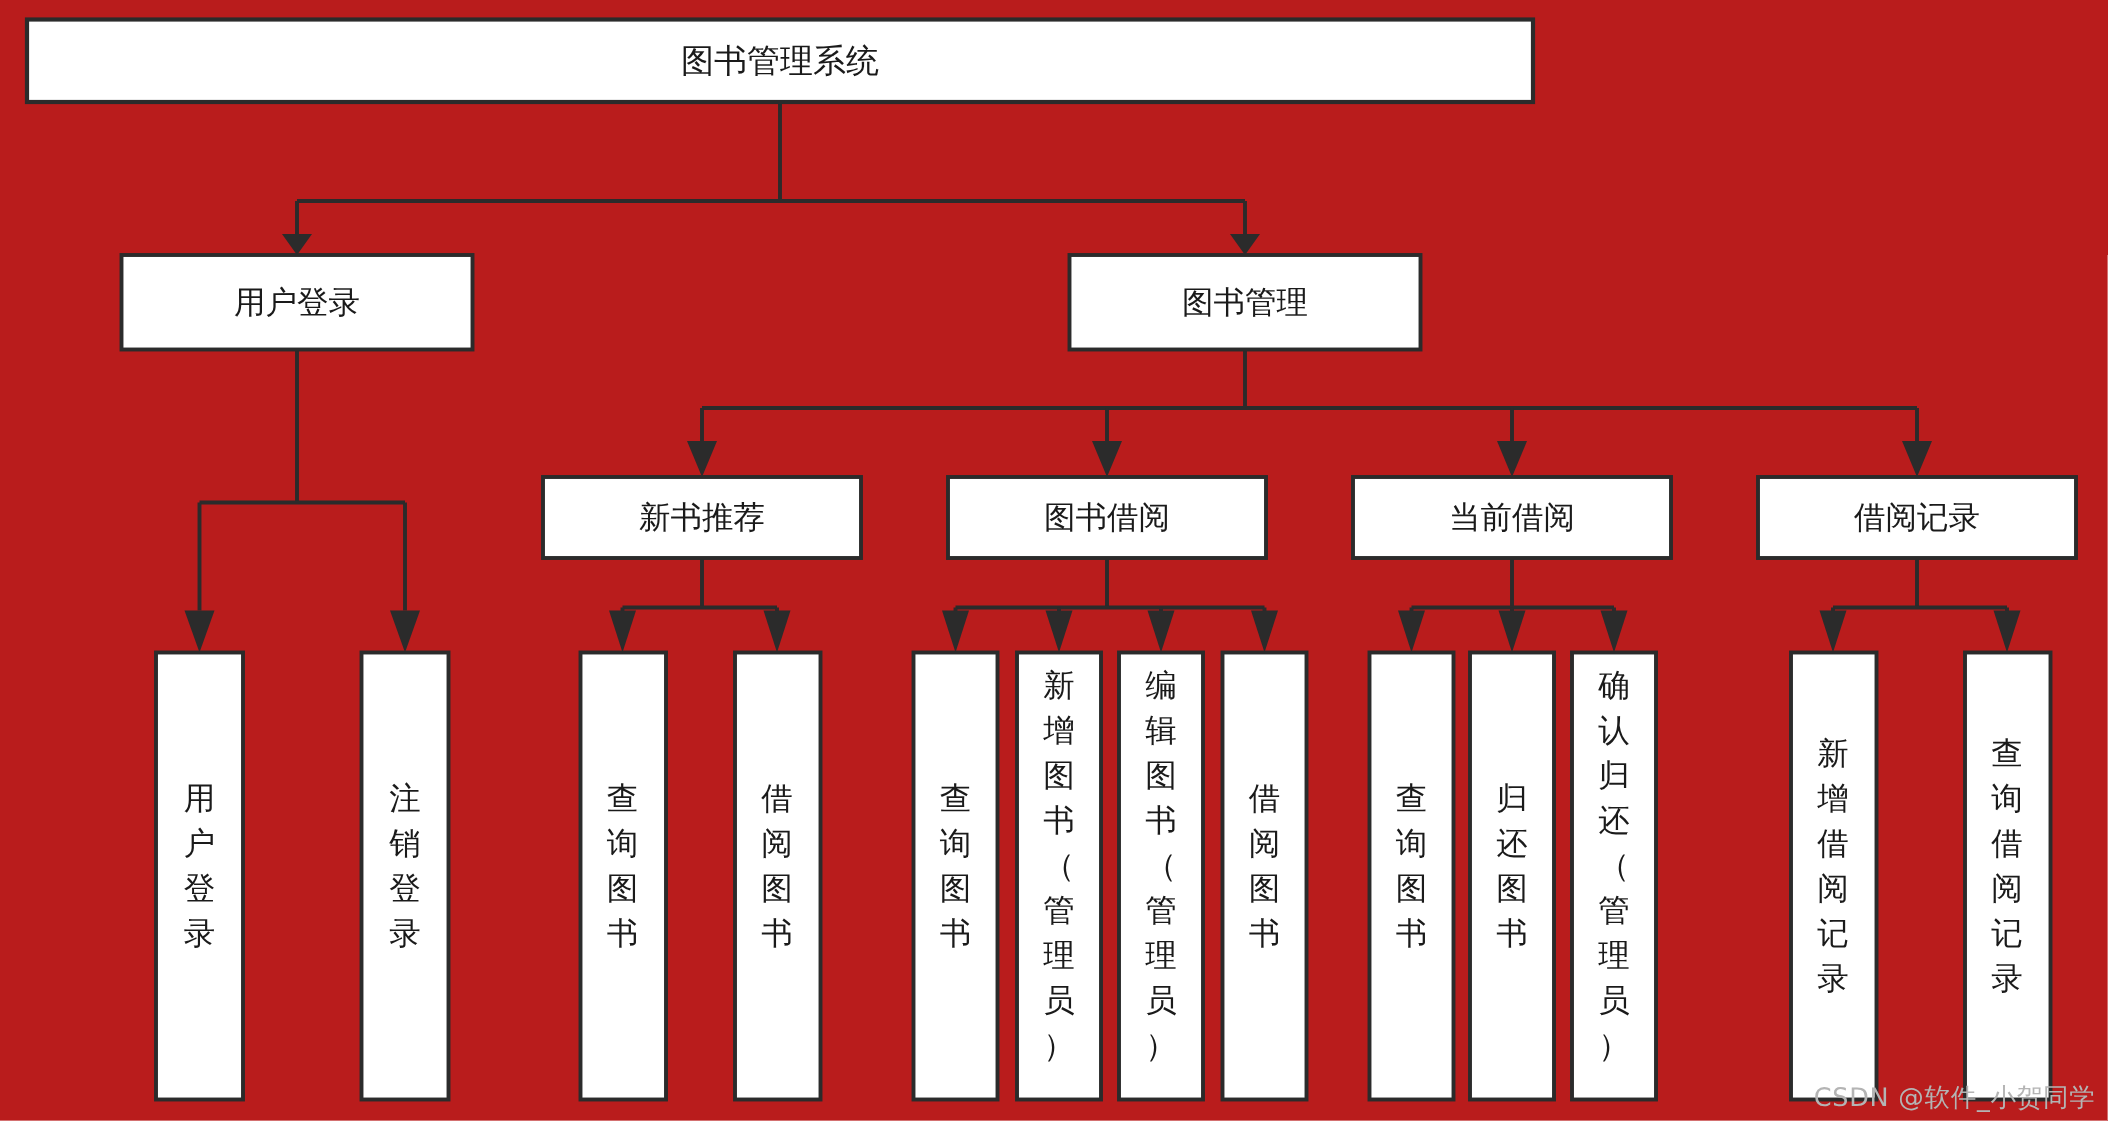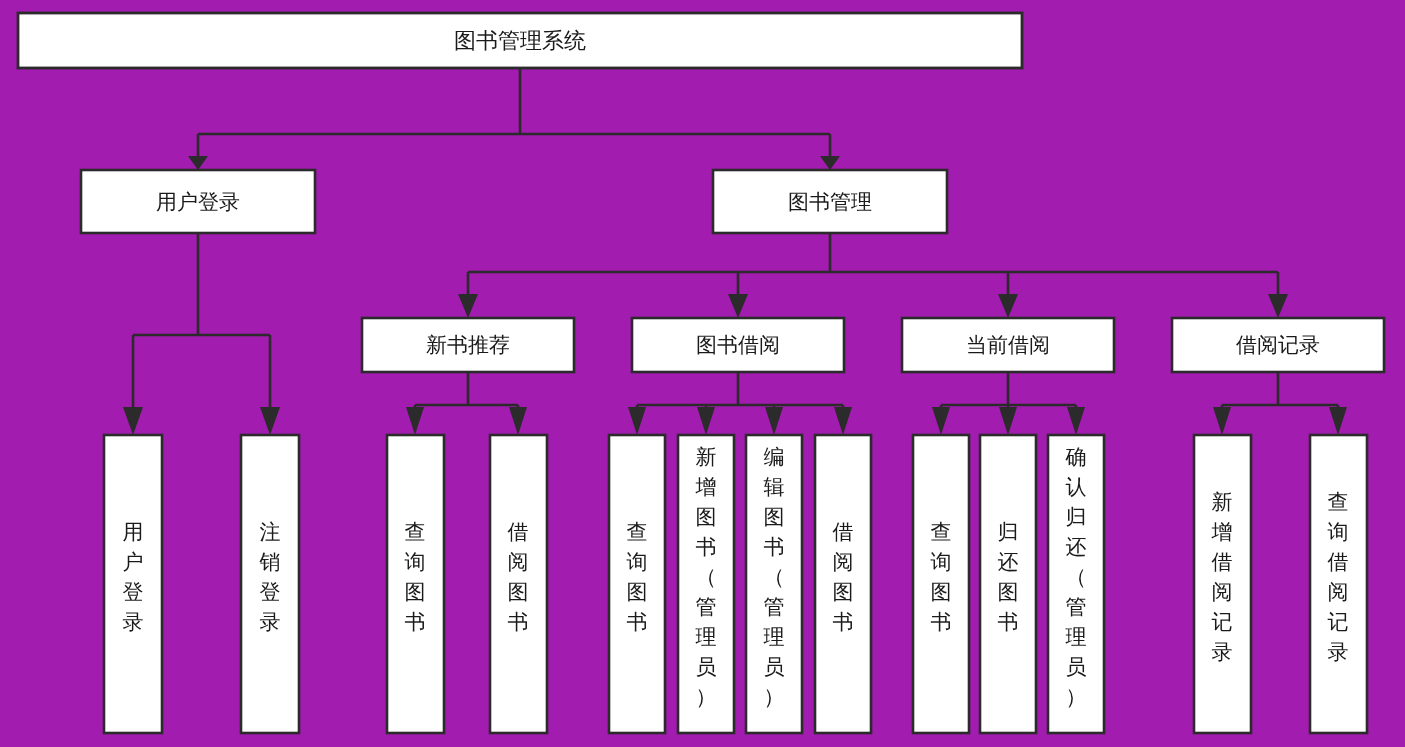--- a/index.html
+++ b/index.html
@@ -11,21 +11,21 @@
   body {
     width: 1405px;
     height: 747px;
     font-family: "DejaVu Sans", "Liberation Sans", sans-serif;
     overflow: hidden;
   }
   #diagram-root {
     position: relative;
     width: 1405px;
     height: 747px;
-    background: #a21caf;
+    background: #b91c1c;
   }
   svg#tree-svg {
     position: absolute;
     left: 0;
     top: 0;
     width: 1405px;
     height: 747px;
     display: block;
   }
   .node-box {
@@ -241,13 +241,14 @@
       <rect class="node-box" x="1194" y="435" width="57" height="298"></rect>
       <text class="vert-label" x="1222" y="584"><tspan x="1222" y="509">新</tspan><tspan x="1222" y="539">增</tspan><tspan x="1222" y="569">借</tspan><tspan x="1222" y="599">阅</tspan><tspan x="1222" y="629">记</tspan><tspan x="1222" y="659">录</tspan></text>
     </g>
     <g>
       <rect class="node-box" x="1310" y="435" width="57" height="298"></rect>
       <text class="vert-label" x="1338" y="584"><tspan x="1338" y="509">查</tspan><tspan x="1338" y="539">询</tspan><tspan x="1338" y="569">借</tspan><tspan x="1338" y="599">阅</tspan><tspan x="1338" y="629">记</tspan><tspan x="1338" y="659">录</tspan></text>
     </g>
 
   </svg>
 
+  <div class="watermark">CSDN @软件_小贺同学</div>
 </div>
 
 </body></html>

